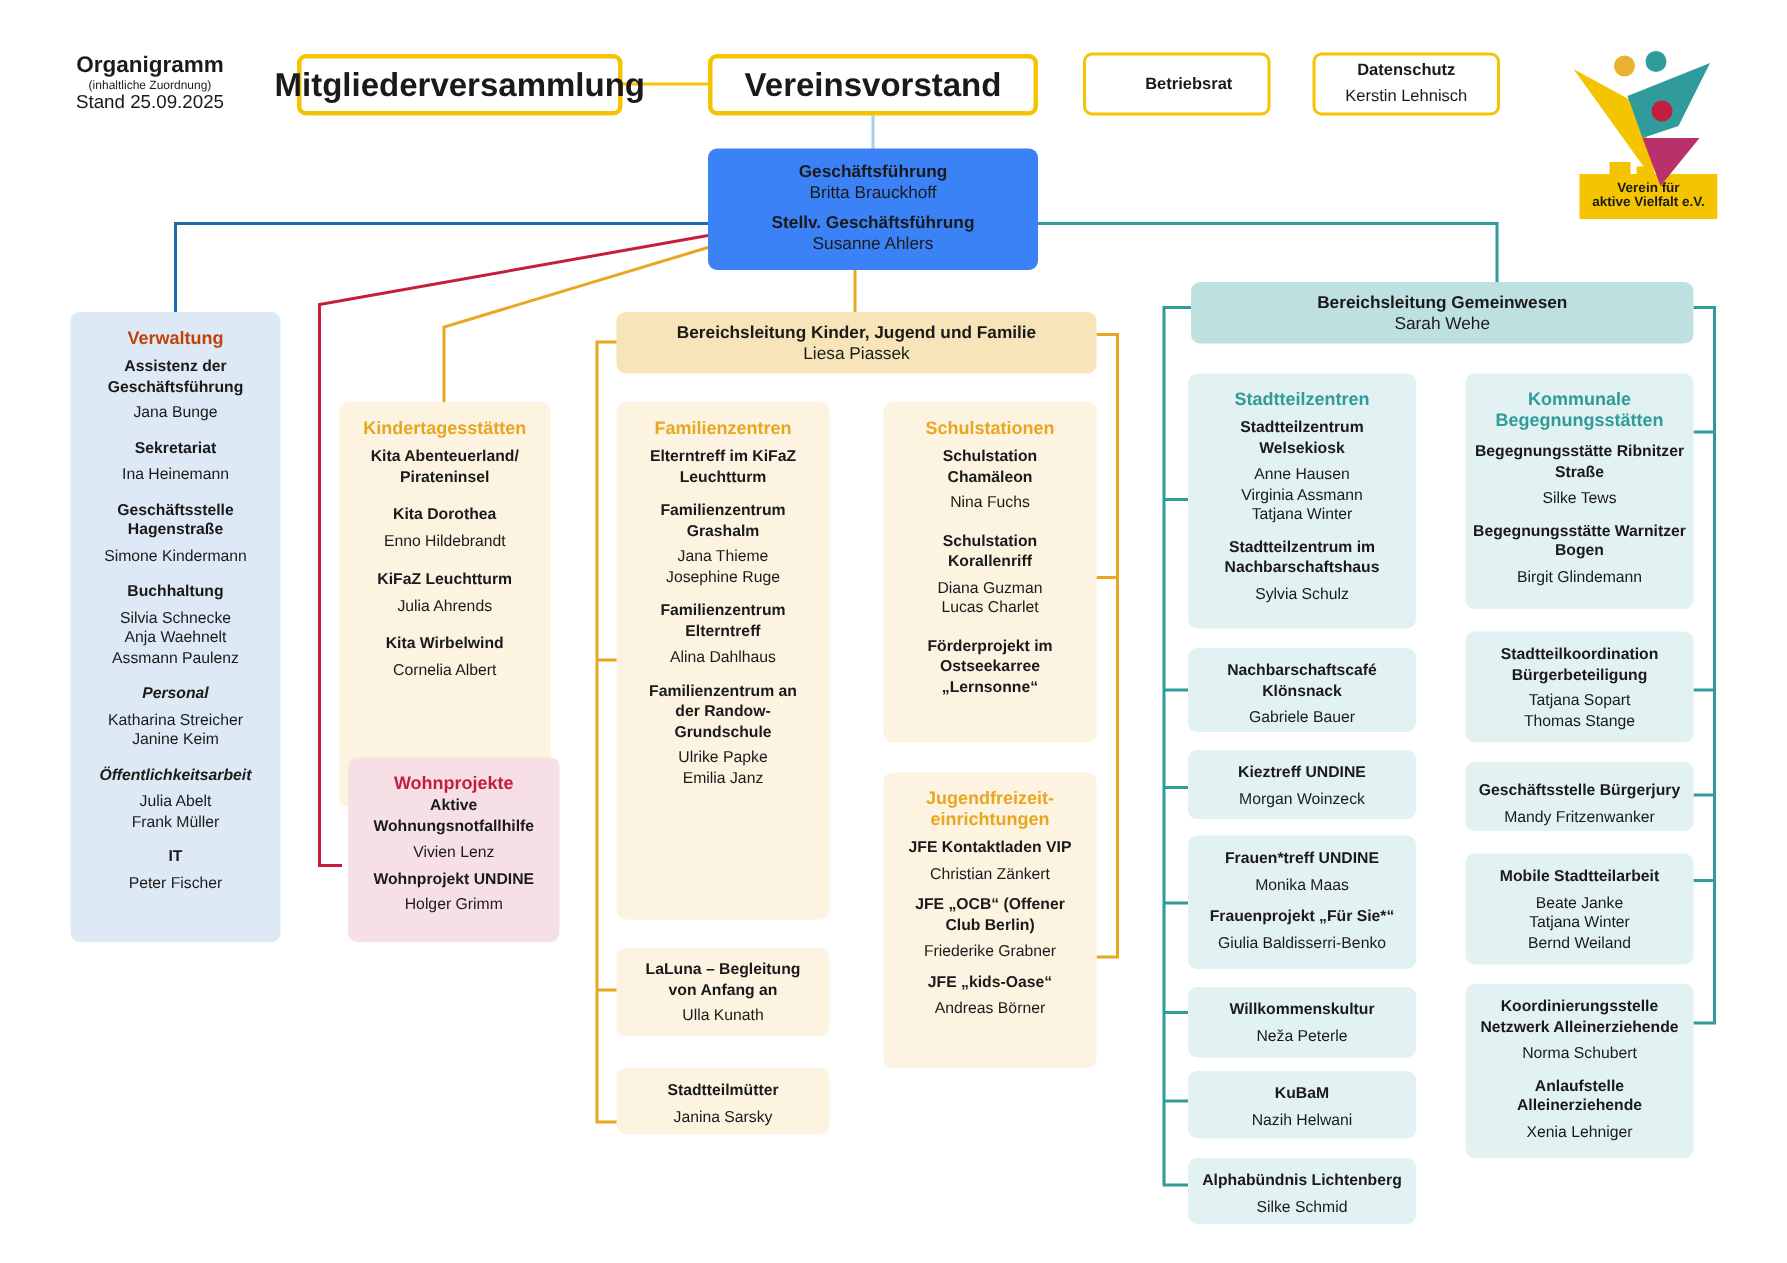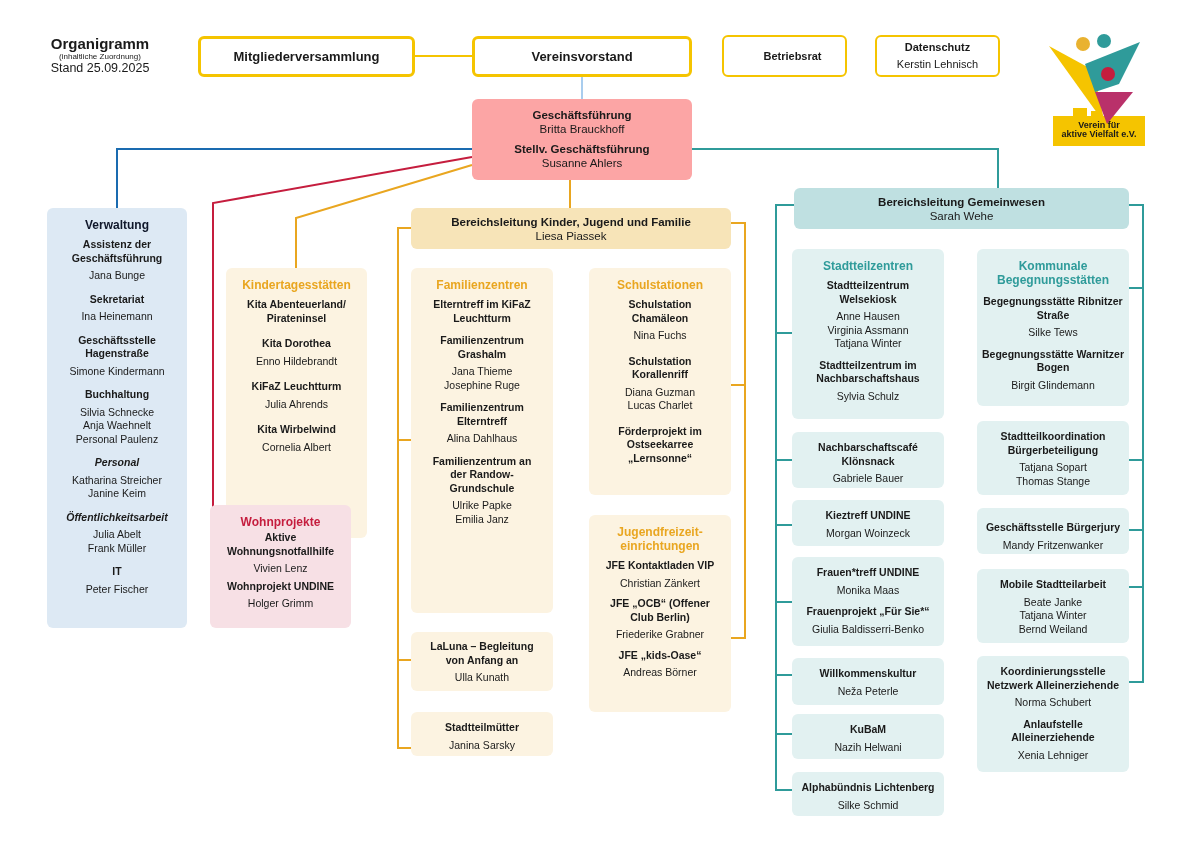--- a/index.html
+++ b/index.html
@@ -5,32 +5,32 @@
   html, body { margin:0; padding:0; background:#ffffff; }
   body { width:1191px; height:842px; position:relative; overflow:hidden;
          font-family:"Liberation Sans", sans-serif; color:#1a1a1a; }
   .abs { position:absolute; box-sizing:border-box; }
   svg.lines { position:absolute; left:0; top:0; width:1191px; height:842px; }
   .hdr-title { font-weight:bold; font-size:15px; line-height:16px; text-align:center; }
   .hdr-sub { font-size:8px; line-height:9px; text-align:center; }
   .hdr-date { font-size:12.5px; line-height:14px; text-align:center; }
   .ybox { border:3px solid #f5c400; border-radius:6px; background:#fff; display:flex;
           align-items:center; justify-content:center; flex-direction:column; text-align:center; }
-  .ybox.big { font-weight:bold; font-size:13px; }
+  .ybox.big { font-weight:bold; font-size:22px; }
   .ybox.small { border-width:2px; font-size:11px; line-height:17px; }
   .box { border-radius:6px; text-align:center; padding-top:6px; }
-  .lead-blue { background:#fca5a5; }
+  .lead-blue { background:#3b82f6; }
   .lead-kjf { background:#f7e4b8; }
   .lead-gw { background:#bfe0e1; }
   .c-blue { background:#dde9f4; }
   .c-cream { background:#fcf3e1; }
   .c-pink { background:#f7e0e5; }
   .c-teal { background:#e2f1f1; }
   .ttl { font-weight:bold; font-size:12px; line-height:14px; margin:4px 0 6px 0; }
-  .t-blue { color:#0f172a; }
+  .t-blue { color:#c2410c; }
   .t-orange { color:#e9a620; }
   .t-red { color:#c51d3e; }
   .t-teal { color:#2f9b9a; }
   .u { font-weight:bold; font-size:10.5px; line-height:13.5px; }
   .p { font-size:10.5px; line-height:13.5px; margin-top:4px; }
   .blk { margin-bottom:9px; }
   .lead-t { font-weight:bold; font-size:11.5px; line-height:14px; }
   .lead-p { font-size:11.5px; line-height:14px; }
   .logo-text { font-weight:bold; font-size:9px; line-height:9px; color:#1a1a1a; text-align:center; }
 </style>
@@ -130,21 +130,21 @@
         <div class="u" style="width: 120px; margin: 0px auto;">Geschäftsstelle Hagenstraße</div>
         <div class="p">
           <div>Simone Kindermann</div>
         </div>
       </div>
       <div class="blk" style="margin-bottom: 10px;">
         <div class="u" style="width: 120px; margin: 0px auto;">Buchhaltung</div>
         <div class="p">
           <div>Silvia Schnecke</div>
           <div>Anja Waehnelt</div>
-          <div>Personal Paulenz</div>
+          <div>Assmann Paulenz</div>
         </div>
       </div>
       <div class="blk" style="margin-bottom: 10px;">
         <div class="u" style="width: 120px; margin: 0px auto; font-style: italic;">Personal</div>
         <div class="p">
           <div>Katharina Streicher</div>
           <div>Janine Keim</div>
         </div>
       </div>
       <div class="blk" style="margin-bottom: 10px;">
@@ -183,21 +183,21 @@
       </div>
       <div class="blk" style="margin-bottom: 12px;">
         <div class="u" style="width: 125px; margin: 0px auto;">Kita Wirbelwind</div>
         <div class="p">
           <div>Cornelia Albert</div>
         </div>
       </div>
     </div>
 </div>
 
-<div class="abs box c-pink" style="left:210px;top:505px;width:141px;height:123px;">
+<div class="abs box c-pink" style="left:232px;top:505px;width:141px;height:123px;">
   <div class="ttl t-red" style="margin-bottom:2px">Wohnprojekte</div>
   <div id="wohnprojekte-units">
       <div class="blk" style="margin-bottom: 4px;">
         <div class="u" style="width: 130px; margin: 0px auto;">Aktive Wohnungsnotfallhilfe</div>
         <div class="p">
           <div>Vivien Lenz</div>
         </div>
       </div>
       <div class="blk" style="margin-bottom: 4px;">
         <div class="u" style="width: 130px; margin: 0px auto;">Wohnprojekt UNDINE</div>

